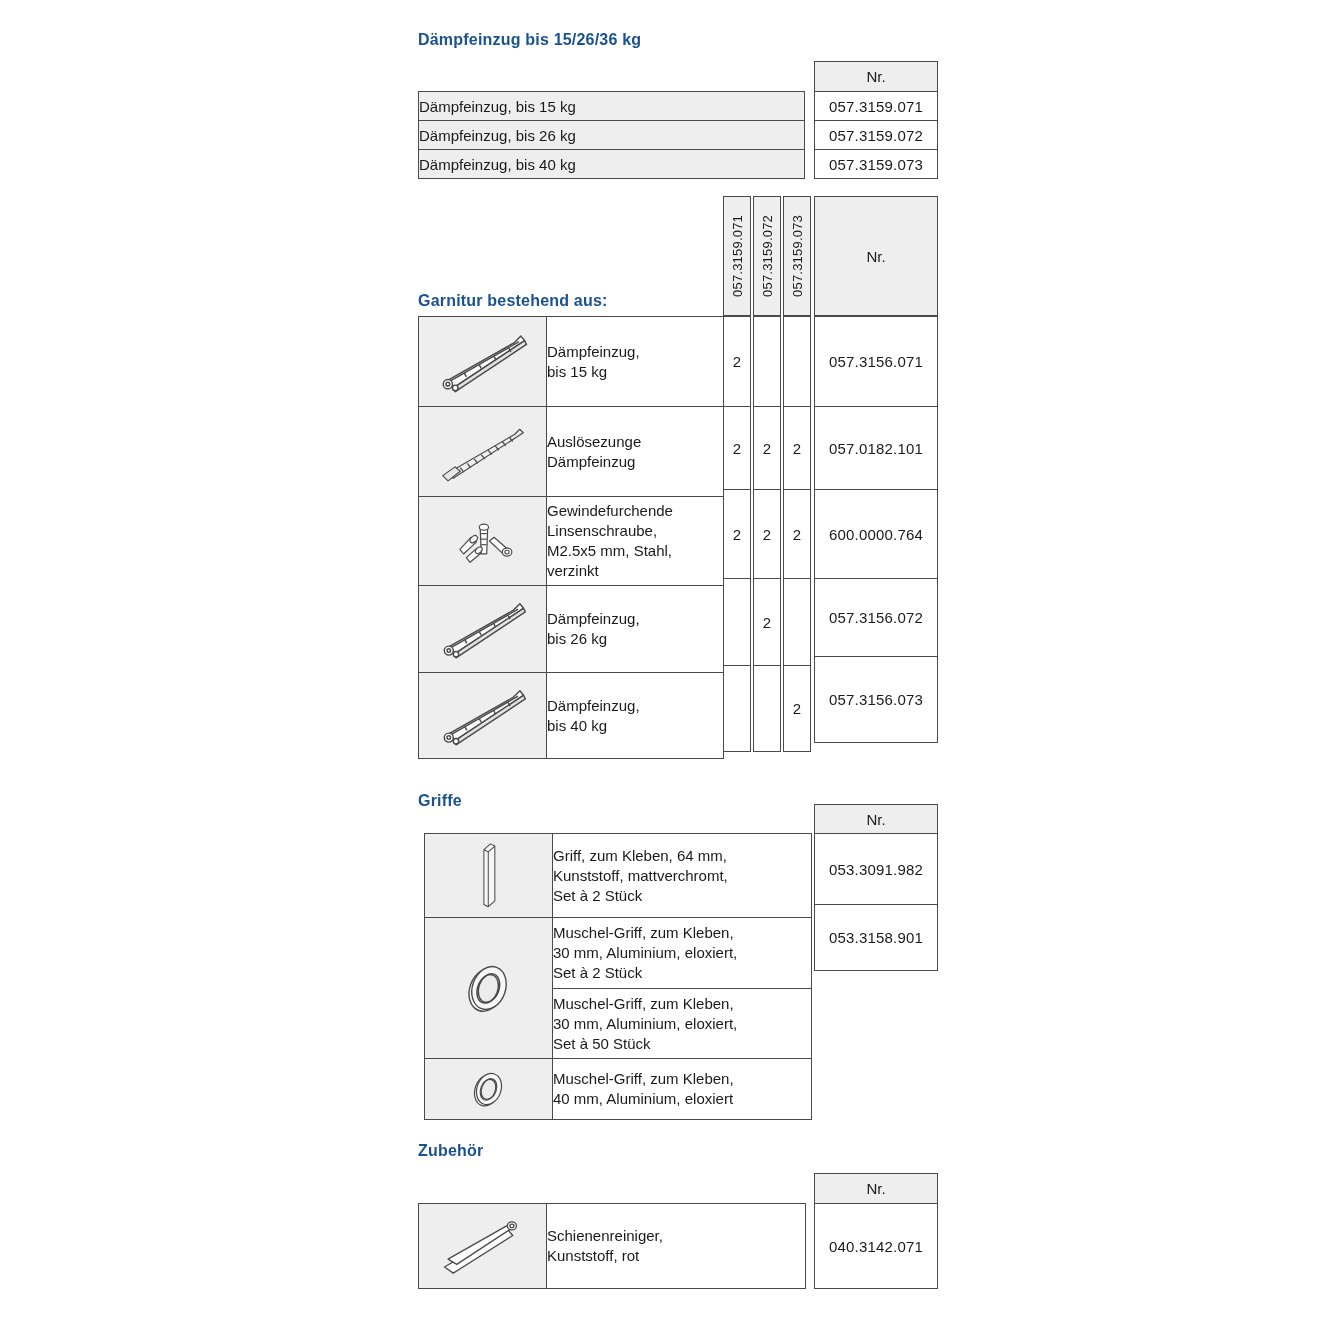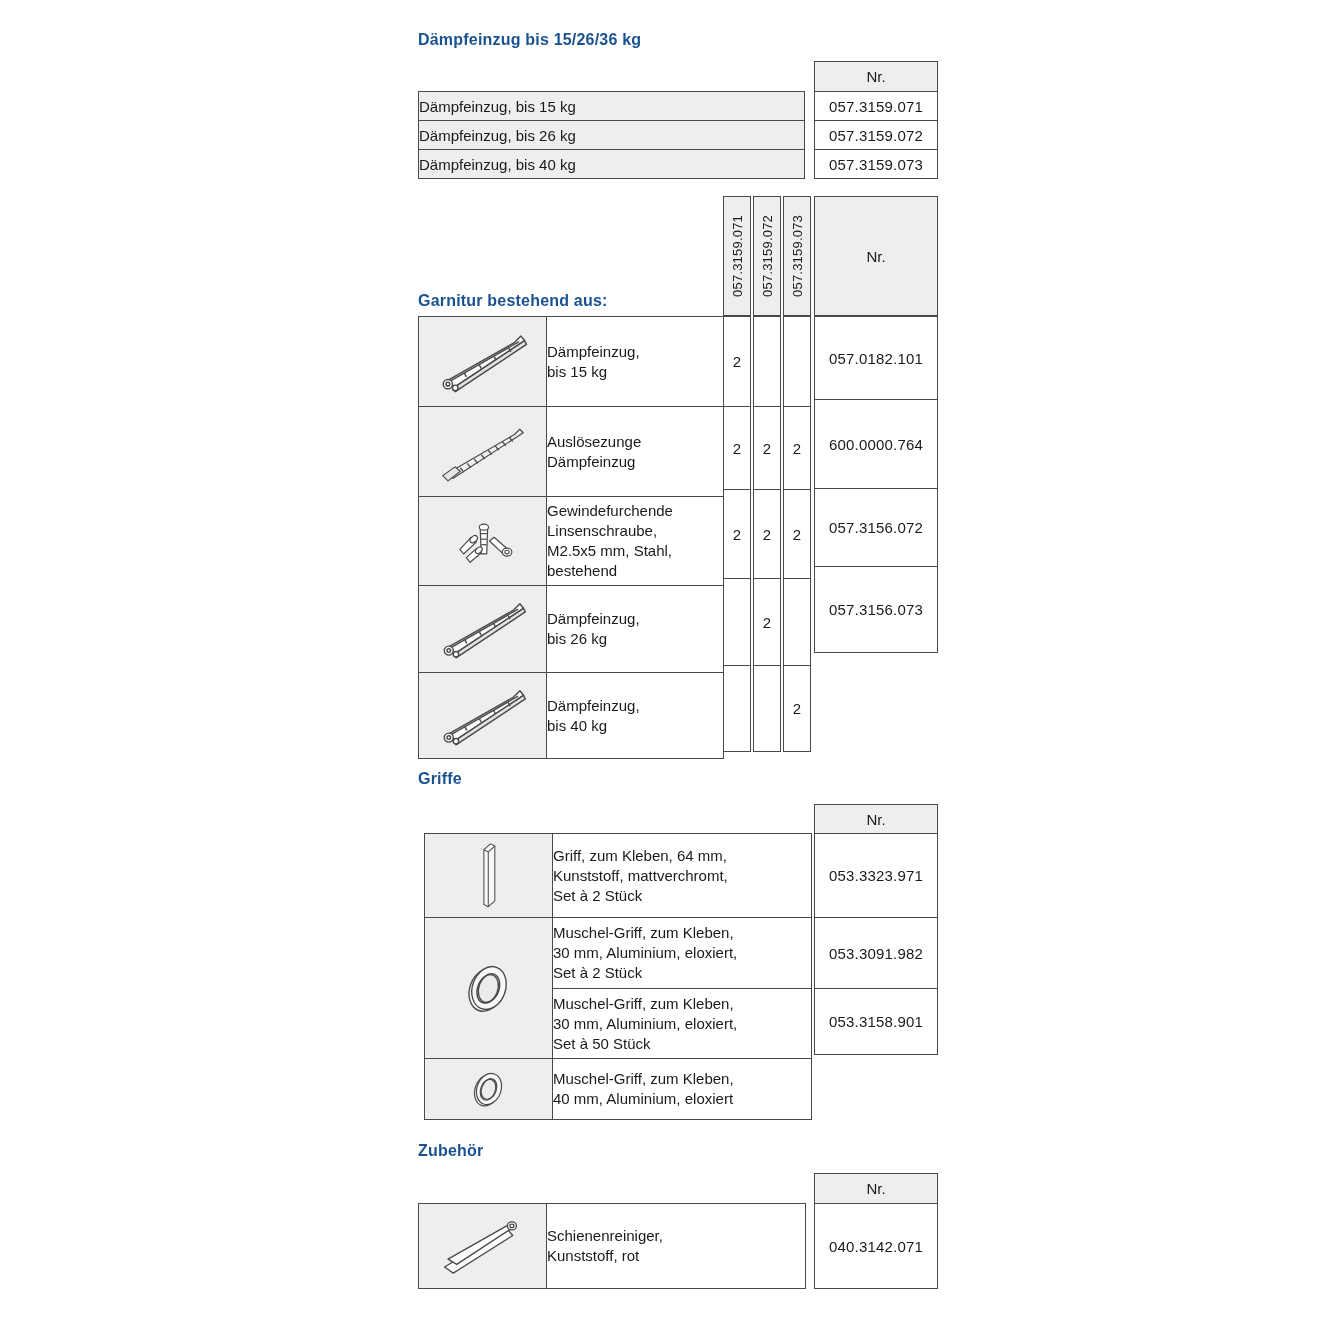--- a/index.html
+++ b/index.html
@@ -158,21 +158,21 @@
             <ellipse cx="51.5" cy="50" rx="4.2" ry="2.8" transform="rotate(-42 51.5 50)"></ellipse>
             <polygon points="63,40 68,36 84,50 79,55"></polygon>
             <ellipse cx="82" cy="52" rx="5.2" ry="4.4"></ellipse>
             <ellipse cx="82" cy="52" rx="2.4" ry="2"></ellipse>
           </g>
         </svg>
       </td>
       <td class="desc">Gewindefurchende
 Linsenschraube,
 M2.5x5 mm, Stahl,
-bestehend</td>
+verzinkt</td>
     </tr>
     <tr style="height:87px">
       <td class="gray imgc">
         <svg width="108" height="72" viewBox="0 0 112 80">
           <g fill="#fbfbfb" stroke="#4a4a4a" stroke-width="1.6" stroke-linejoin="round">
             <polygon points="14,62 90,19 97,12 101,17 24,68"></polygon>
             <polygon points="24,68 101,17 103,21 26,72" fill="#e2e2e2"></polygon>
             <line x1="18" y1="62" x2="95" y2="18"></line>
             <line x1="36" y1="52" x2="38" y2="56"></line>
                 <line x1="52" y1="43" x2="54" y2="47"></line>
@@ -265,44 +265,44 @@
           <td class="qtycell"></td>
         </tr>
     <tr style="height:86px">
           <td class="qtycell">2</td>
         </tr>
   </tbody>
     </table>
 
   <table class="tbl" style="left:814px;top:316px;width:124px">
     <tbody>
+        <tr style="height:90px">
+          <td class="num">057.3156.071</td>
+        </tr>
     <tr style="height:83px">
           <td class="num">057.0182.101</td>
         </tr>
     <tr style="height:89px">
           <td class="num">600.0000.764</td>
         </tr>
     <tr style="height:78px">
           <td class="num">057.3156.072</td>
         </tr>
     <tr style="height:86px">
           <td class="num">057.3156.073</td>
         </tr>
   </tbody>
     </table>
 
-  <div class="sec-title" style="top:770px">Griffe</div>
+  <div class="sec-title" style="top:792px">Griffe</div>
 
   <table class="tbl" style="left:814px;top:804px;width:124px">
     <tbody>
         <tr style="height:29px">
           <th class="gray hd">Nr.</th>
-        </tr>
-    <tr style="height:84px">
-          <td class="num">053.3323.971</td>
         </tr>
     <tr style="height:71px">
           <td class="num">053.3091.982</td>
         </tr>
     <tr style="height:66px">
           <td class="num">053.3158.901</td>
         </tr>
   </tbody>
     </table>
 

